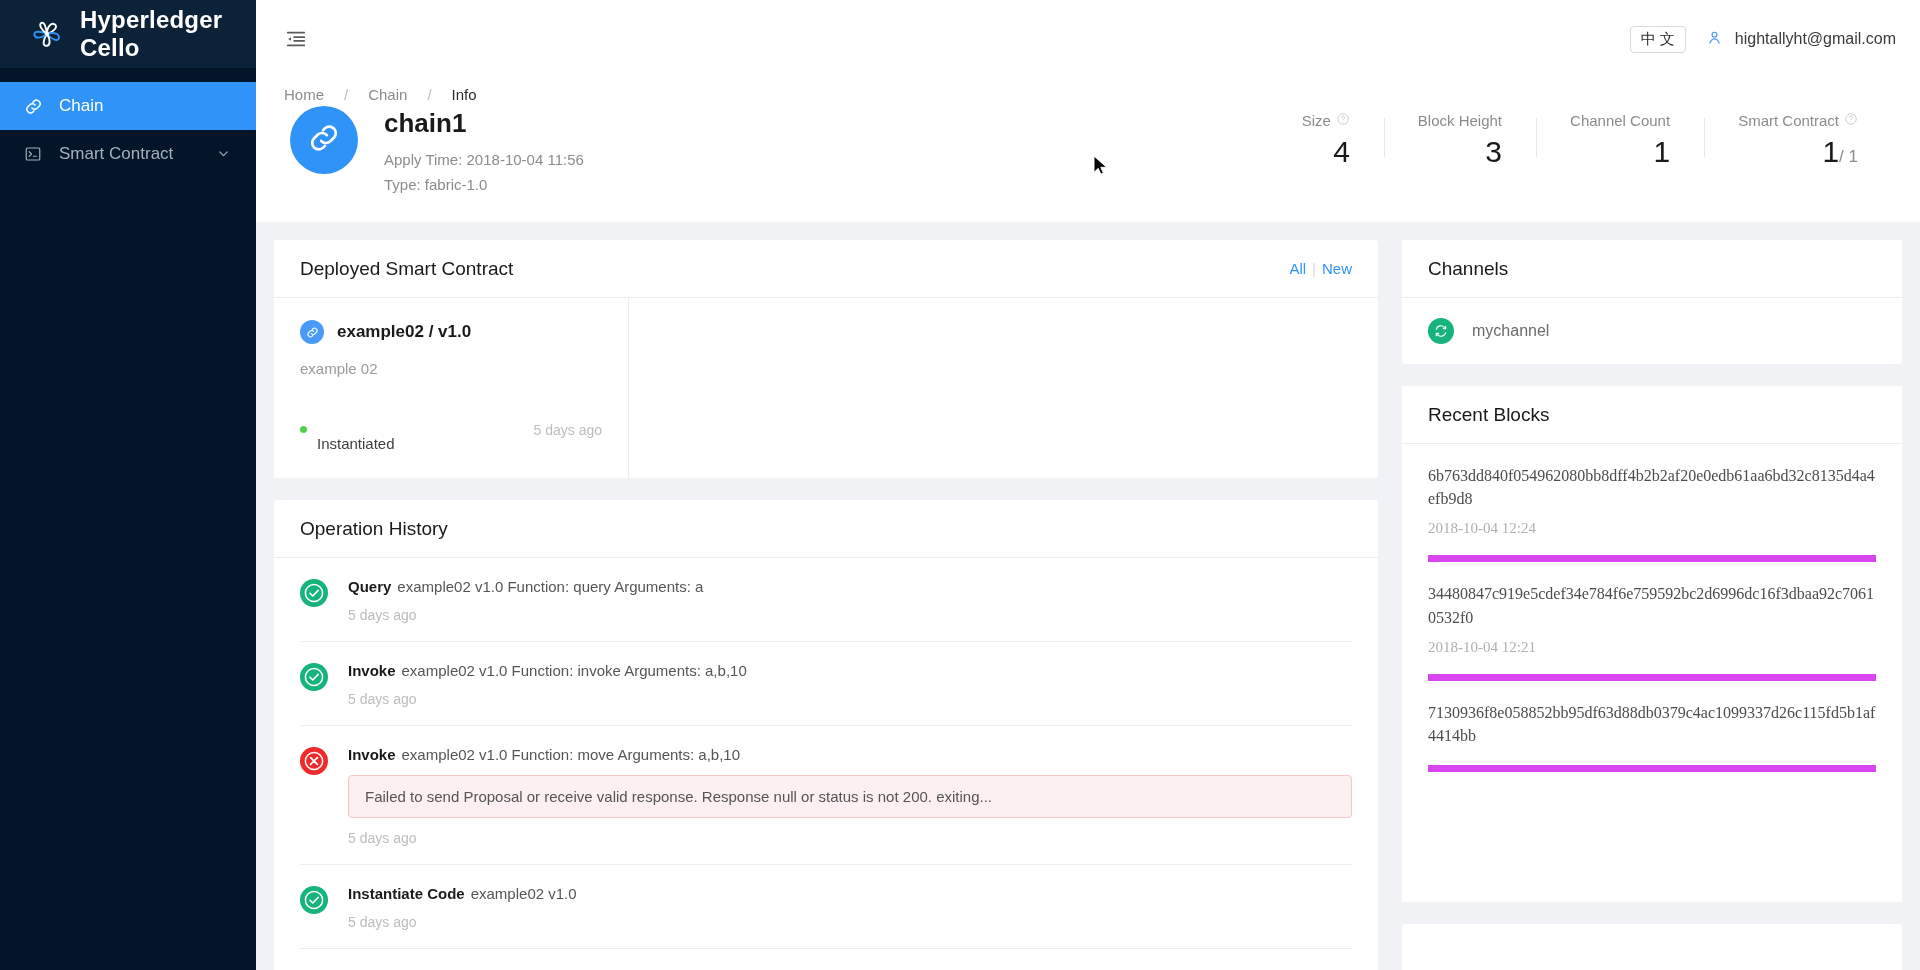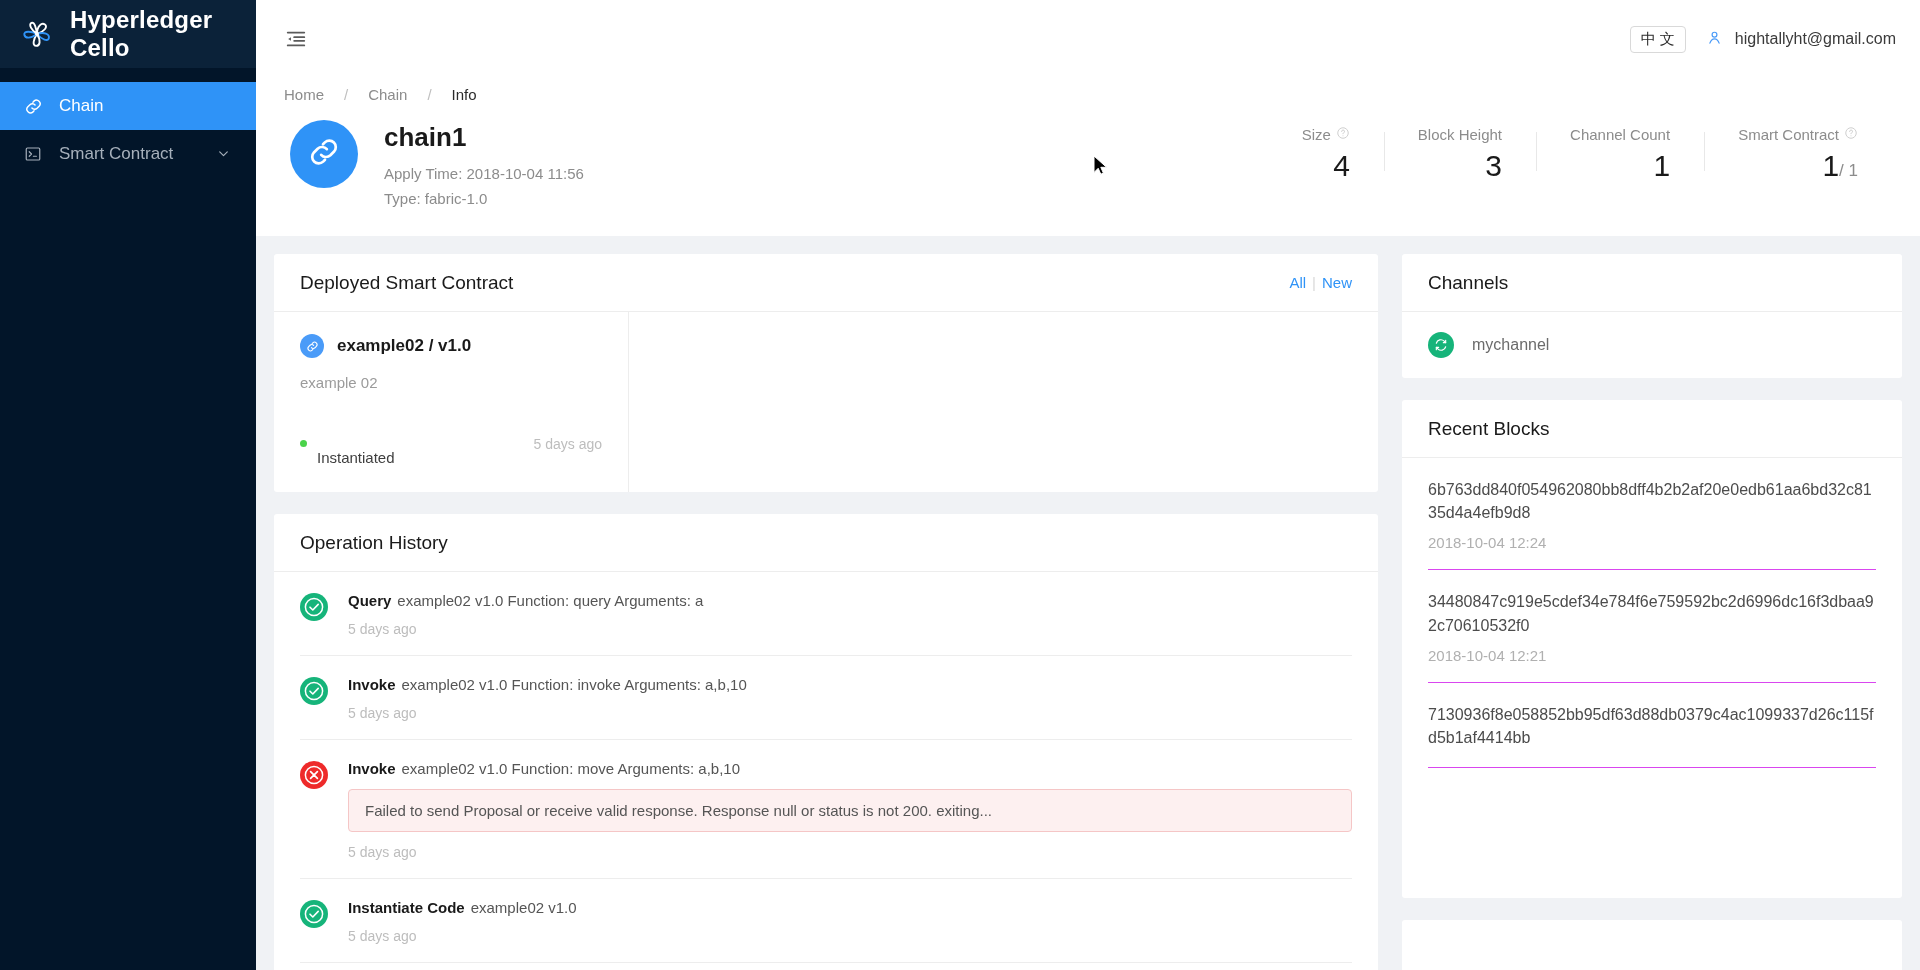--- a/index.html
+++ b/index.html
@@ -11,21 +11,21 @@
   }
   .app { display: flex; width: 1920px; height: 970px; }
 
   
   .sidebar {
     width: 256px; min-width: 256px; height: 970px;
     background: #021529; display: flex; flex-direction: column;
   }
   .brand {
     height: 68px; display: flex; align-items: center; gap: 14px;
-    padding-left: 18px; background: #0b2239;
+    padding-left: 28px; background: #0b2239;
   }
   .brand-logo { width: 38px; height: 38px; flex: none; }
   .brand-title {
     color: #ffffff; font-size: 24px; font-weight: bold; letter-spacing: .2px;
   }
   .nav { margin-top: 14px; }
   .nav-item {
     height: 48px; display: flex; align-items: center;
     padding: 0 24px; color: #a6b0bb; font-size: 17px; cursor: pointer;
     position: relative;
@@ -50,21 +50,21 @@
   .user { display: flex; align-items: center; gap: 12px; cursor: pointer; }
   .user-name { font-size: 16px; color: #3a3a3a; }
 
   
   .page-header { background: #ffffff; padding: 18px 28px 26px 28px; flex: none; }
   .crumb { font-size: 15px; color: #8c8c8c; display: flex; gap: 20px; }
   .crumb a { color: #8c8c8c; text-decoration: none; cursor: pointer; }
   .crumb .sep { color: #bfbfbf; }
   .crumb .last { color: #2b2b2b; }
 
-  .header-body { display: flex; align-items: flex-start; margin-top: 17px; justify-content: center; }
+  .header-body { display: flex; align-items: flex-start; margin-top: 3px; justify-content: center; }
   .chain-avatar {
     width: 68px; height: 68px; border-radius: 50%; background: #2f93f7;
     display: flex; align-items: center; justify-content: center; flex: none;
     margin-left: 6px;
   }
   .chain-meta { margin-left: 26px; padding-top: 2px; }
   .chain-name { font-size: 26px; color: #1a1a1a; font-weight: bold; }
   .chain-sub { font-size: 15px; color: #8c8c8c; margin-top: 10px; line-height: 1.5; }
 
   .stats { margin-left: auto; display: flex; align-items: stretch; padding-top: 6px; }
@@ -131,21 +131,21 @@
 
   
   .chan-row { display: flex; align-items: center; padding: 20px 26px; }
   .chan-icon {
     width: 26px; height: 26px; border-radius: 50%; background: #16b47a;
     display: flex; align-items: center; justify-content: center; flex: none;
   }
   .chan-name { font-size: 16px; color: #6b6b6b; margin-left: 18px; }
 
   .blocks { padding: 0 26px; }
-  .block { padding: 20px 0 18px 0; border-bottom: 1px solid #d946ef; }
+  .block { padding: 20px 0 18px 0; border-bottom: 7px solid #d946ef; font-family: Liberation Serif, serif; }
   .block:last-child { border-bottom: none; }
   .block-hash {
     font-size: 16px; color: #4c4c4c; line-height: 1.45; word-break: break-all;
   }
   .block-time { font-size: 15px; color: #b0b0b0; margin-top: 10px; }
   .blocks-pad { height: 130px; }
 
   .cursor { position: absolute; left: 1093px; top: 155px; width: 16px; height: 22px; pointer-events: none; }
   .wrap { position: relative; }
 </style>

